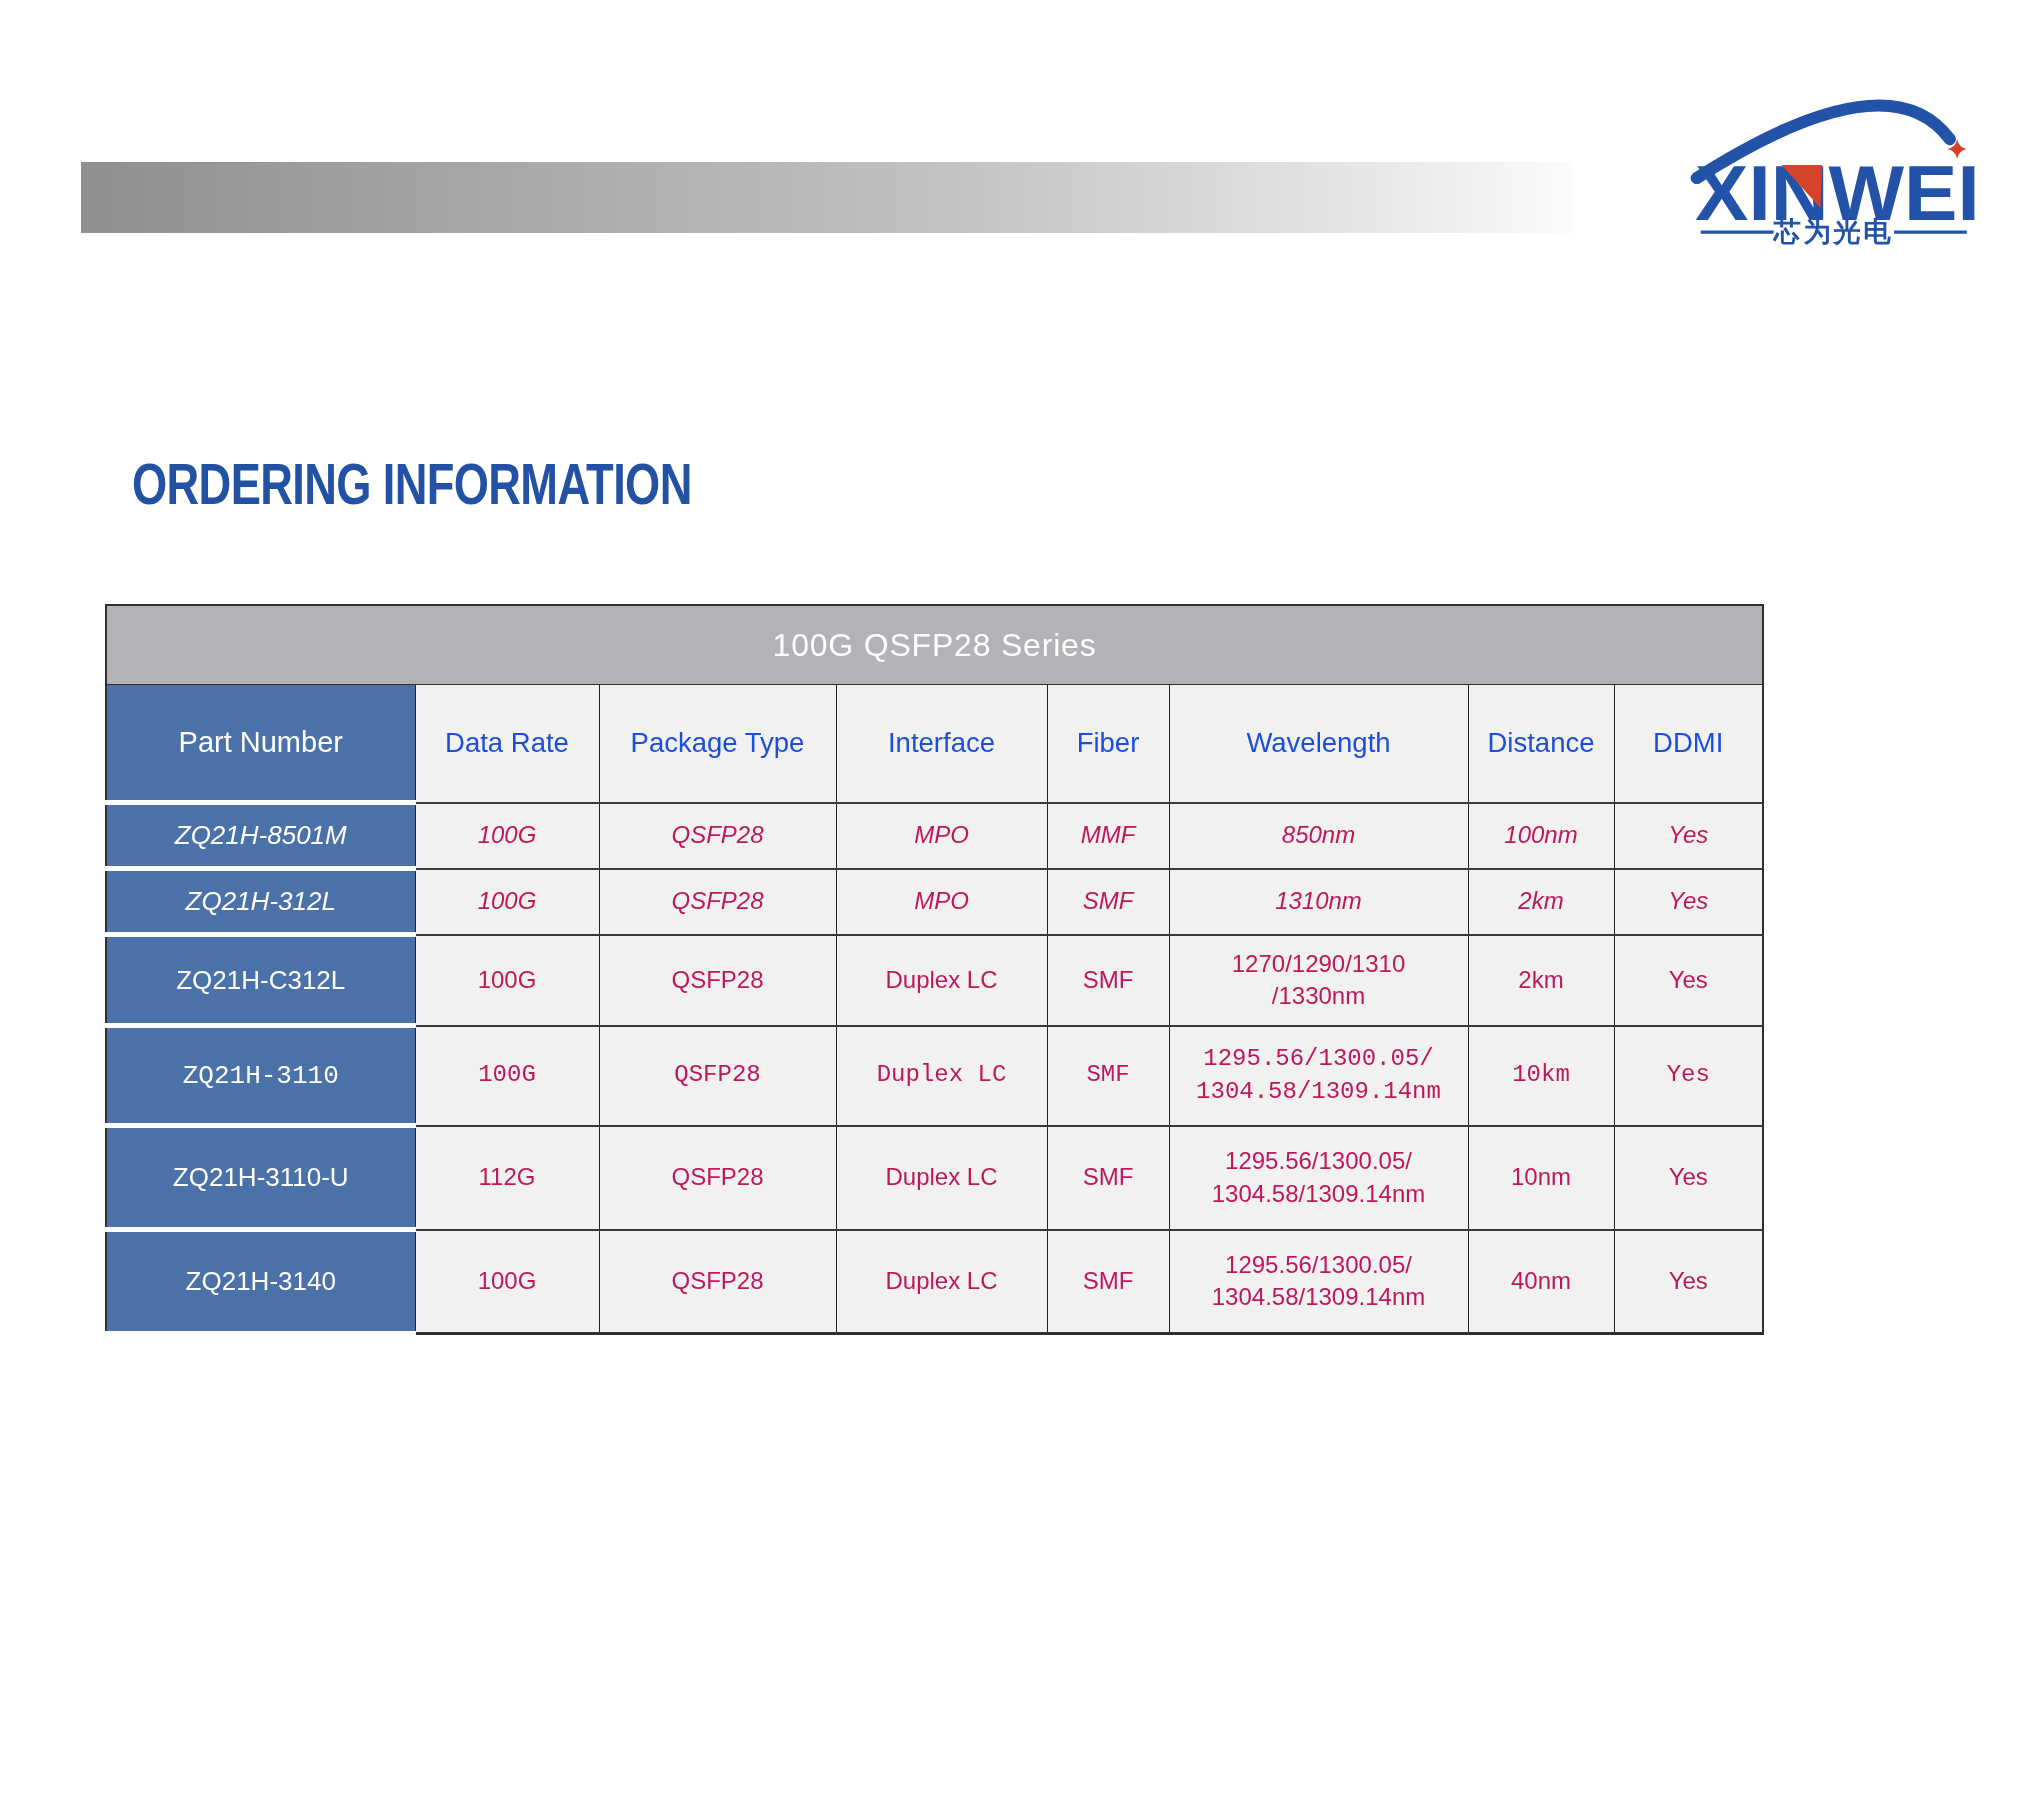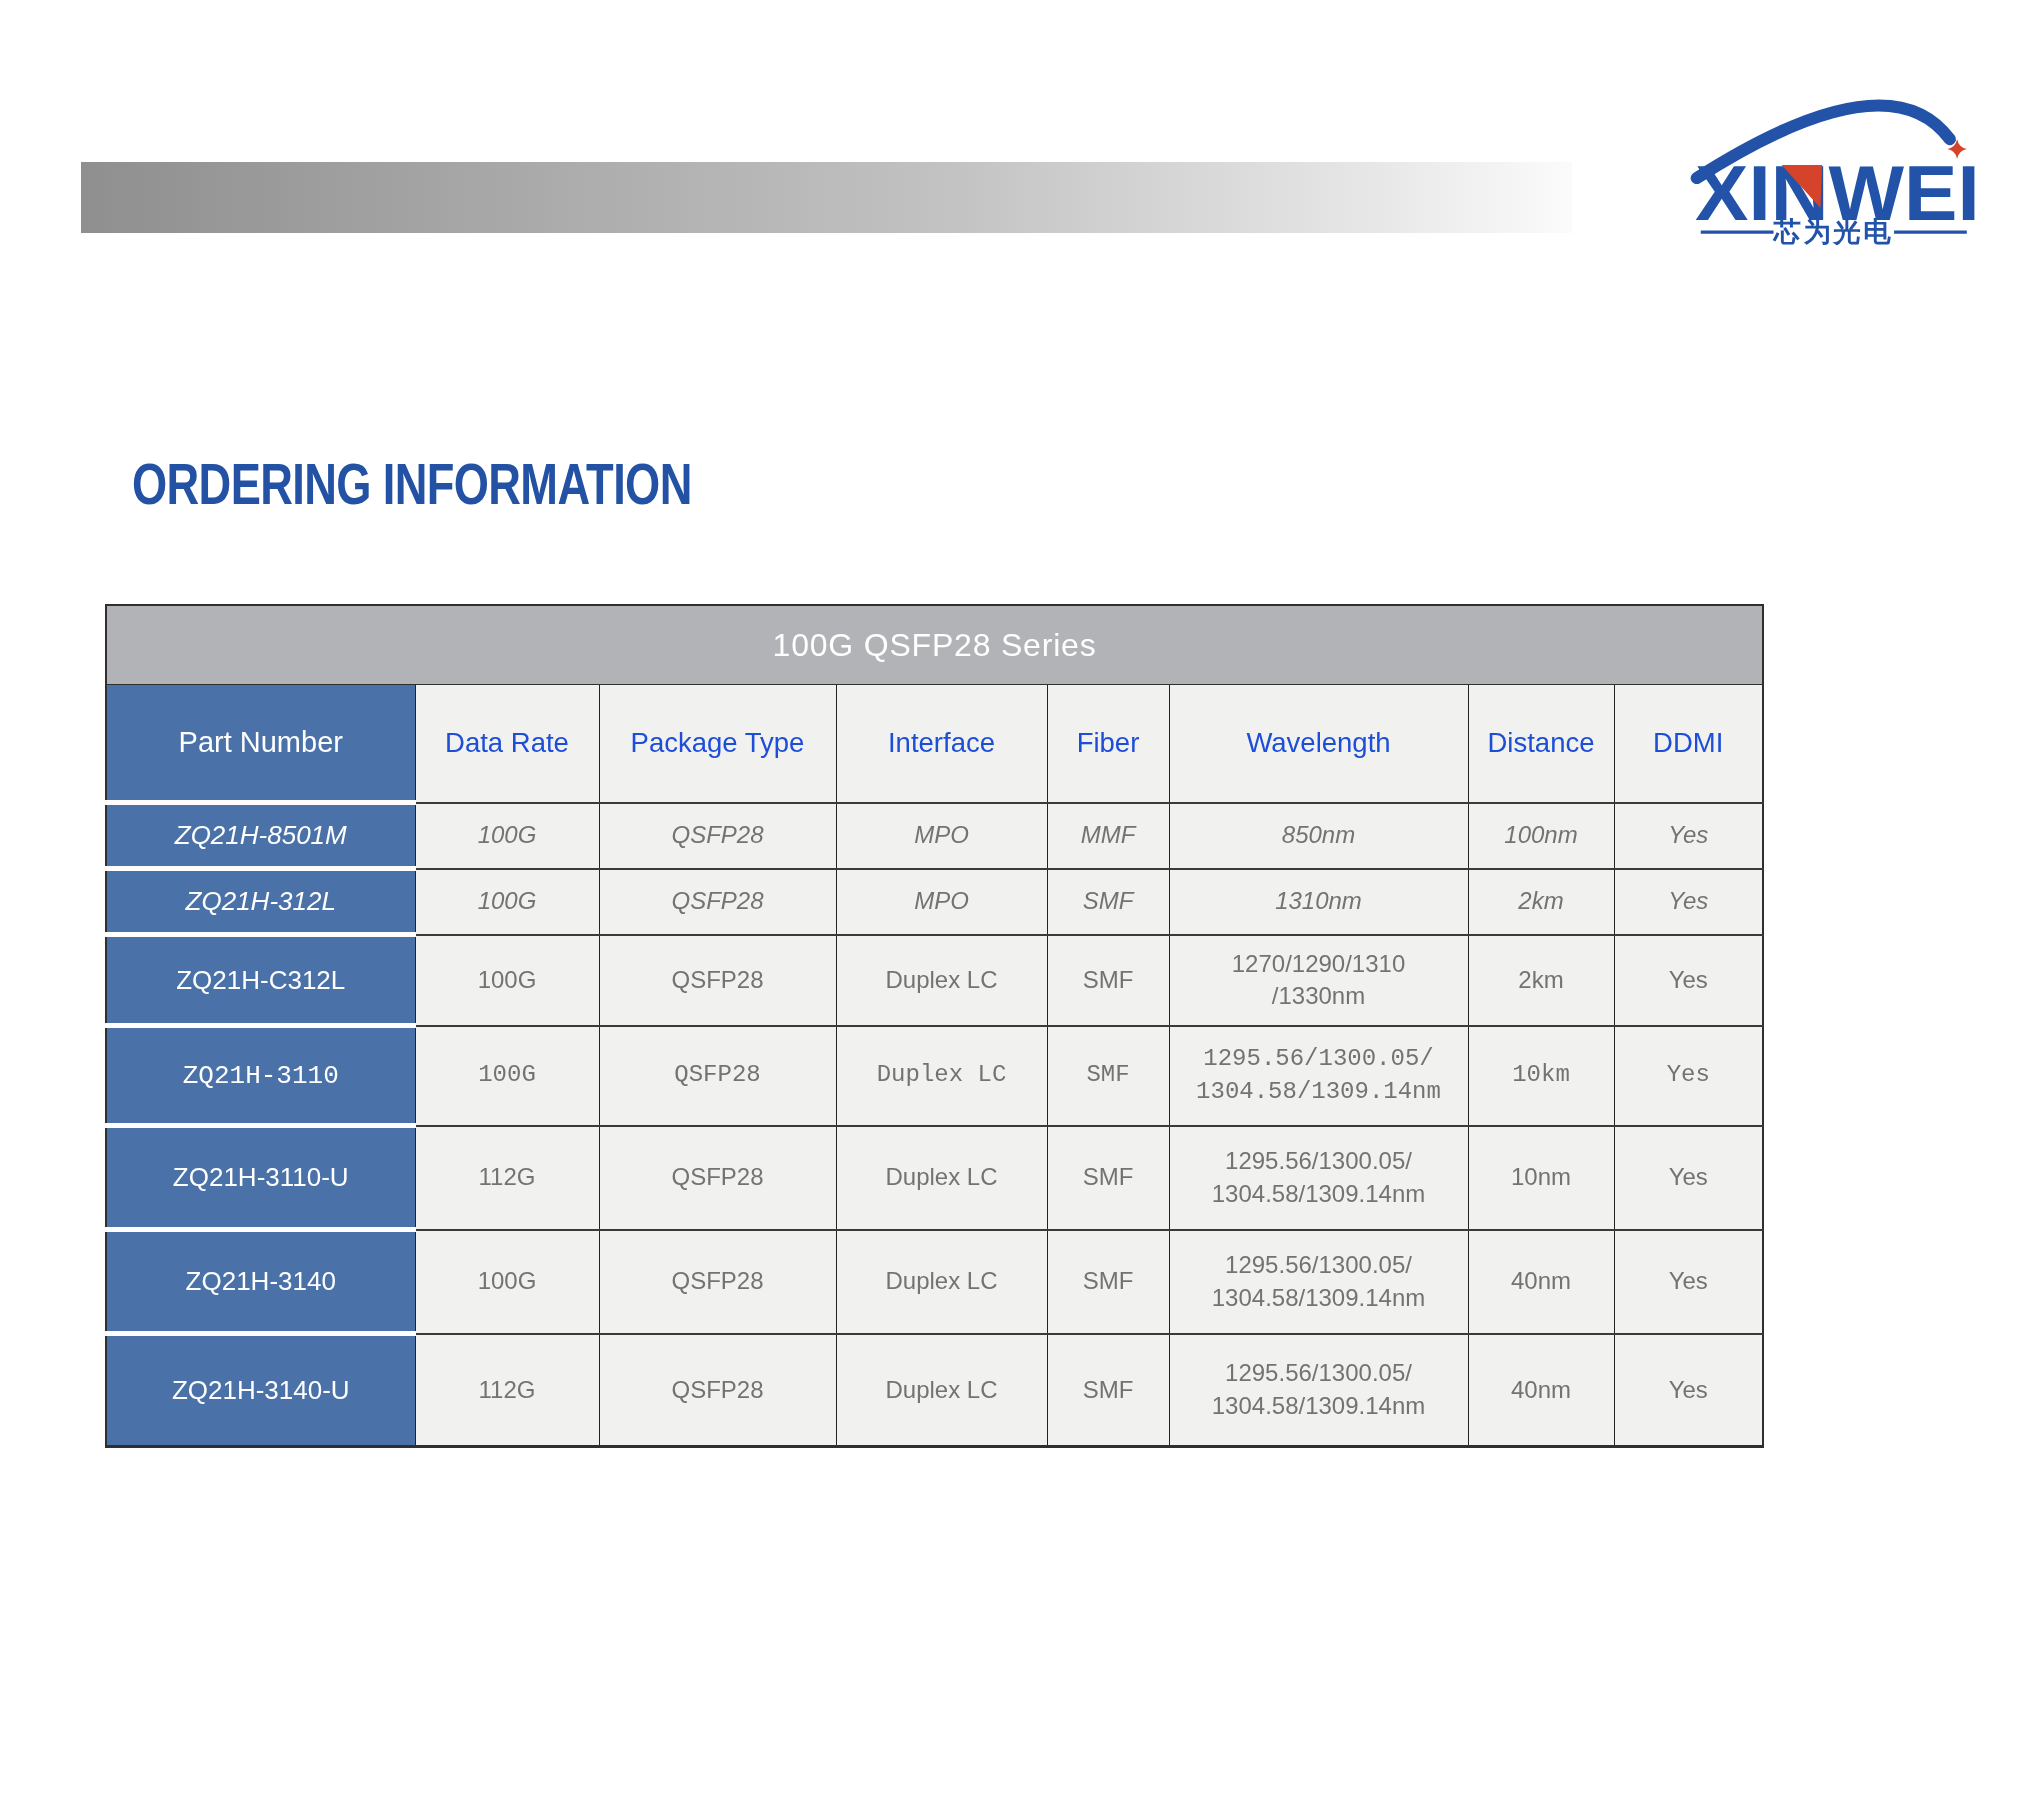--- a/index.html
+++ b/index.html
@@ -20,21 +20,21 @@
 
   
   .tbl{position:absolute;left:105px;top:604px;width:1658px;border-collapse:collapse;
        table-layout:fixed;border:2.4px solid #2f2f2f;border-bottom-width:3.2px;}
   .tbl td,.tbl th{white-space:pre-line;text-align:center;vertical-align:middle;
                   padding:0;font-weight:400;}
   .ttl{background:#b1b3b6;color:#ffffff;font-size:32px;letter-spacing:0.8px;
        height:78px;border-bottom:1.6px solid #2f2f2f;}
   .hd{background:#f1f1f0;color:#1d4ed8;font-size:27.5px;
       border:1.6px solid #242424;border-bottom:2.4px solid #3a3a3a;}
-  .cell{background:#f1f1f0;color:#737373;font-size:24px;line-height:1.35;
+  .cell{background:#f1f1f0;color:#be185d;font-size:24px;line-height:1.35;
         border:1.6px solid #242424;border-bottom:2.4px solid #3a3a3a;}
   .pn{background:#4a72a8;color:#ffffff;border-right:1.6px solid #242424;
       border-bottom:5.7px solid #ffffff;font-size:26px;}
   th.pn{font-size:29px;}
   tr.last .pn{border-bottom:0;}
   tr.last .cell{border-bottom:0;}
   .hrow{height:118px;}
   .h82{height:66px;font-style:italic;} .h112{height:91px;} .h124{height:100px;font-family:Liberation Mono, monospace;}
   .h114{height:104px;} .h140{height:113px;}
 </style>
@@ -139,28 +139,17 @@
       <td class="pn">ZQ21H-3140</td>
       <td class="cell">100G</td>
       <td class="cell">QSFP28</td>
       <td class="cell">Duplex LC</td>
       <td class="cell">SMF</td>
       <td class="cell">1295.56/1300.05/
 1304.58/1309.14nm</td>
       <td class="cell">40nm</td>
       <td class="cell">Yes</td>
     </tr>
-    <tr class="h140 last">
-      <td class="pn">ZQ21H-3140-U</td>
-      <td class="cell">112G</td>
-      <td class="cell">QSFP28</td>
-      <td class="cell">Duplex LC</td>
-      <td class="cell">SMF</td>
-      <td class="cell">1295.56/1300.05/
-1304.58/1309.14nm</td>
-      <td class="cell">40nm</td>
-      <td class="cell">Yes</td>
-    </tr>
   </tbody>
     </table>
 
 </div>
 
 
 </body></html>

